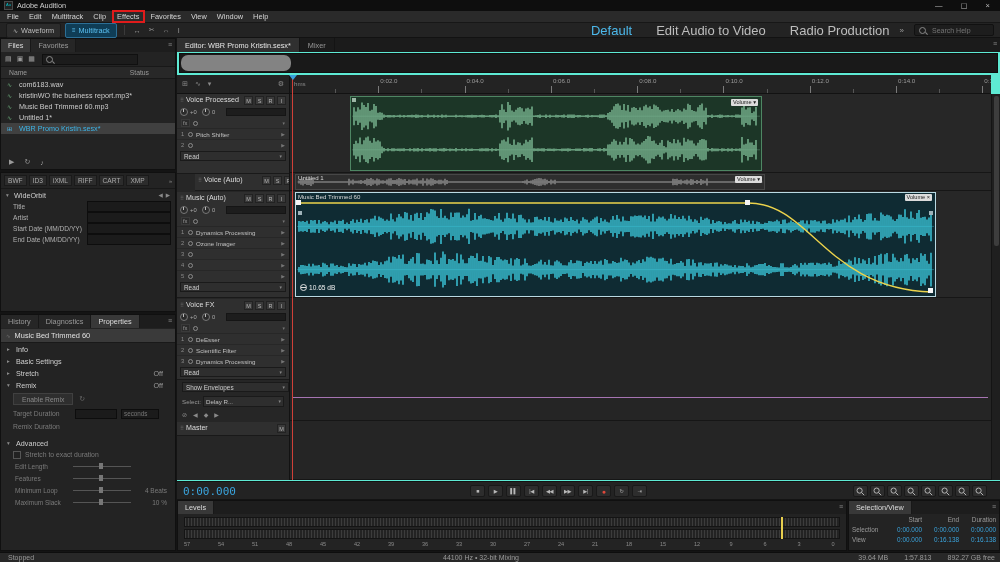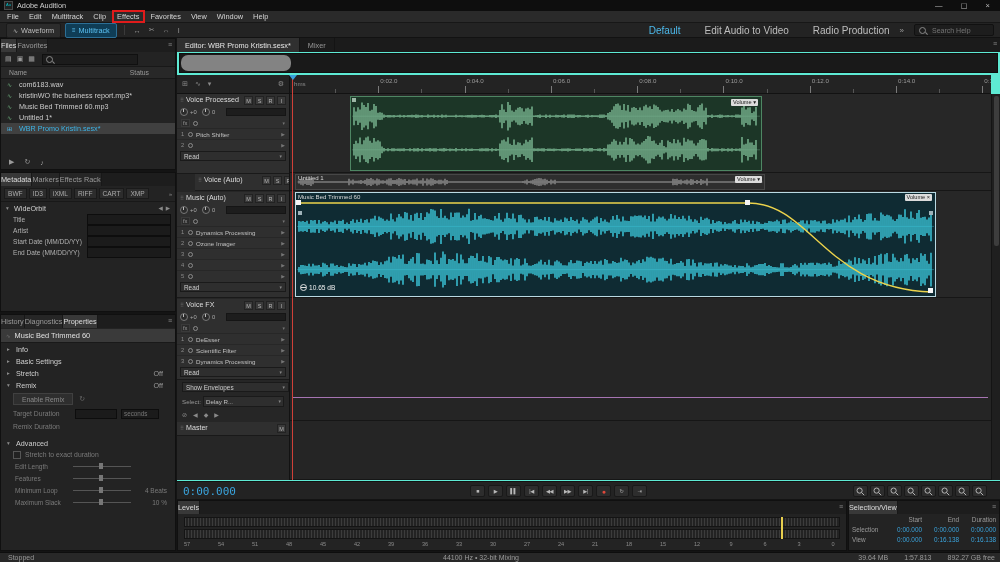--- a/index.html
+++ b/index.html
@@ -17,30 +17,30 @@
   .menu-item{padding:1px 5px;font-size:7.4px;color:#d6d6d6;}
   .menu-item.hl{border:2px solid #e01b1b;padding:0 3px;margin:0 1px;}
   
   .toolbar{left:0;top:23px;width:1000px;height:15px;background:#232323;display:flex;align-items:center;gap:4px;padding:0 6px;border-bottom:1px solid #121212;box-sizing:border-box;}
   .viewbtn{display:flex;align-items:center;gap:3px;padding:1px 6px;font-size:7.3px;color:#bdbdbd;background:#2c2c2c;border:1px solid #1a1a1a;border-radius:2px;height:11px;}
   .viewbtn.active{background:#0f3d56;border-color:#2c6f96;color:#5bc1f2;}
   .vicon{font-size:6px;}
   .sep{width:1px;height:10px;background:#3a3a3a;margin:0 3px;}
   .toolico{color:#9a9a9a;font-size:7px;padding:0 2px;}
   .tspacer{flex:1;}
-  .ws{font-size:10px;color:#bdbdbd;padding-left:12px;}
+  .ws{font-size:13px;color:#bdbdbd;padding-left:12px;}
   .ws.active{color:#4cb8ea;}
   .ovf{color:#9a9a9a;margin:0 6px;}
   .hsearch{display:flex;align-items:center;gap:4px;background:#1d1d1d;border:1px solid #111;border-radius:2px;height:10px;padding:0 4px;}
   .hsearch input{background:transparent;border:none;outline:none;color:#8a8a8a;font-size:7px;width:55px;font-family:"Liberation Sans",sans-serif;}
   .lens{width:5px;height:5px;border:1px solid #888;border-radius:50%;position:relative;display:inline-block;flex:0 0 auto;}
   .lens::after{content:"";position:absolute;width:3px;height:1px;background:#888;transform:rotate(45deg);right:-3px;bottom:-1px;}
   
   .ptabs{display:flex;background:#1d1d1d;height:13px;align-items:stretch;position:relative;}
-  .ptab{padding:0 0;font-size:7.3px;color:#999;background:#262626;border-right:1px solid #181818;display:flex;align-items:center;}
+  .ptab{padding:0 7px;font-size:7.3px;color:#999;background:#262626;border-right:1px solid #181818;display:flex;align-items:center;}
   .ptab.active{background:#383838;color:#ddd;}
   .pmenu{position:absolute;right:3px;top:2px;color:#8a8a8a;font-size:7px;}
   
   .ftools{display:flex;align-items:center;gap:5px;height:14px;padding:0 4px;border-bottom:1px solid #181818;}
   .ticon{color:#9a9a9a;font-size:7px;}
   .fsearch{display:flex;align-items:center;background:#1c1c1c;border:1px solid #101010;height:9px;width:88px;padding:0 3px;margin-left:2px;}
   .fcols{display:flex;height:11px;align-items:center;background:#282828;border-bottom:1px solid #181818;padding:0 8px;font-size:6.8px;color:#9a9a9a;}
   .fcols .stat{margin-left:auto;margin-right:18px;}
   .frow{display:flex;align-items:center;gap:4px;height:11px;padding:0 6px;font-size:7.2px;color:#cccccc;white-space:nowrap;overflow:hidden;}
   .frow.sel{background:#404040;color:#3db5e8;}
@@ -229,25 +229,20 @@
         </div>
       </div>
     <div class="ffoot">
       <span>▶</span>
       <span>↻</span>
       <span>♪</span>
     </div>
   </div>
 
   <div class="panel" style="left:0;top:172px;width:176px;height:140px;">
-    <div class="ptabs">
-      <span class="ptab active">Metadata</span>
-      <span class="ptab">Markers</span>
-      <span class="ptab">Effects Rack</span>
-    </div>
     <div class="formattabs" id="format-tabs">
         <span class="ftab">BWF</span>
         <span class="ftab">ID3</span>
         <span class="ftab">iXML</span>
         <span class="ftab">RIFF</span>
         <span class="ftab">CART</span>
         <span class="ftab">XMP</span>
         <span class="mdnav">»</span>
       </div>
     <div class="mdgroup">

